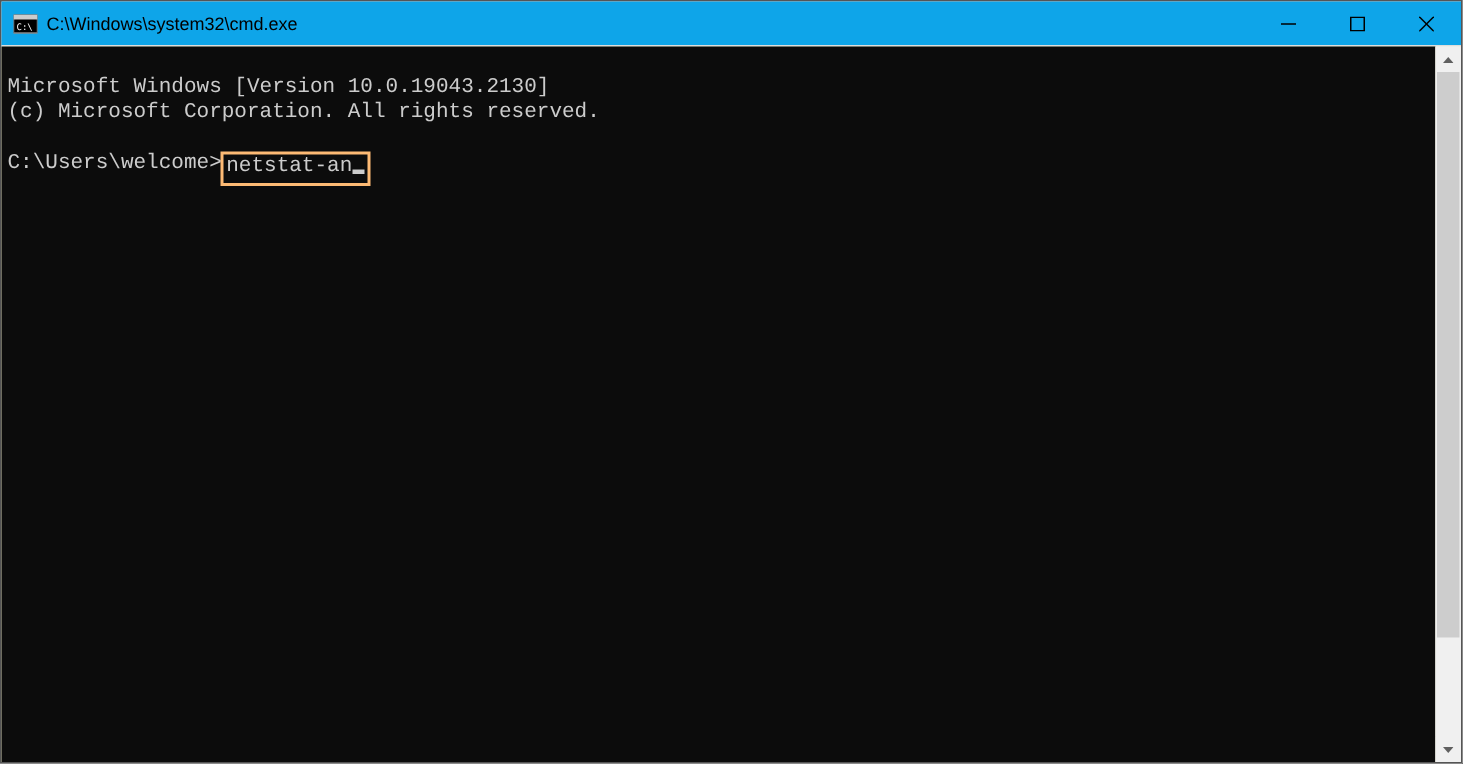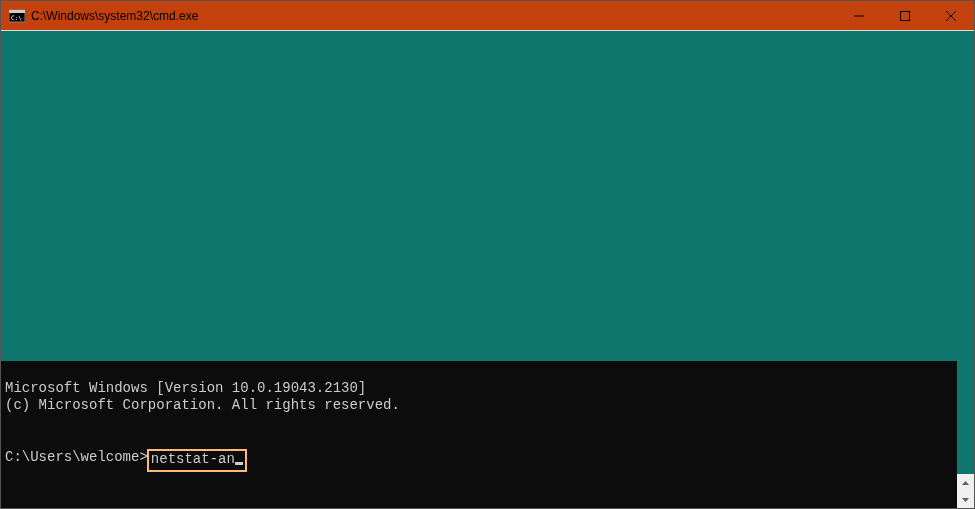--- a/index.html
+++ b/index.html
@@ -16,21 +16,21 @@
     left: 0; top: 0;
     width: 975px;
     height: 509px;
     border: 1px solid #555;
     background: #fff;
     display: flex;
     flex-direction: column;
   }
   .titlebar {
     height: 27px;
-    background: #c2410c;
+    background: #0ea5e9;
     display: flex;
     align-items: center;
     border-bottom: 1px solid #ddd;
     flex: 0 0 30px;
   }
   .app-icon {
     width: 16px;
     height: 16px;
     margin: 0 6px 0 8px;
     display: flex;
@@ -55,39 +55,37 @@
     align-items: center;
     justify-content: center;
     font-size: 10px;
     color: #000;
     background: transparent;
   }
   .win-btn svg { display: block; }
   .content-wrap {
     flex: 1 1 auto;
     display: flex;
-    background: #0f766e;
+    background: #fef9c3;
     min-height: 0;
-    align-items: flex-end;
   }
   .terminal {
     flex: 1 1 auto;
     background: #0c0c0c;
     color: #cccccc;
     font-family: Consolas, "Courier New", monospace;
     font-size: 14px;
     line-height: 17px;
     padding: 2px 4px;
     white-space: pre;
     overflow: hidden;
   }
   .prompt-line {
     display: flex;
     align-items: flex-start;
-    margin-top: 18px;
   }
   .highlight-box {
     border: 2px solid #fdba74;
     padding: 0 2px 2px 2px;
     margin-left: -1px;
     display: inline-flex;
     align-items: baseline;
   }
   .cursor {
     display: inline-block;

